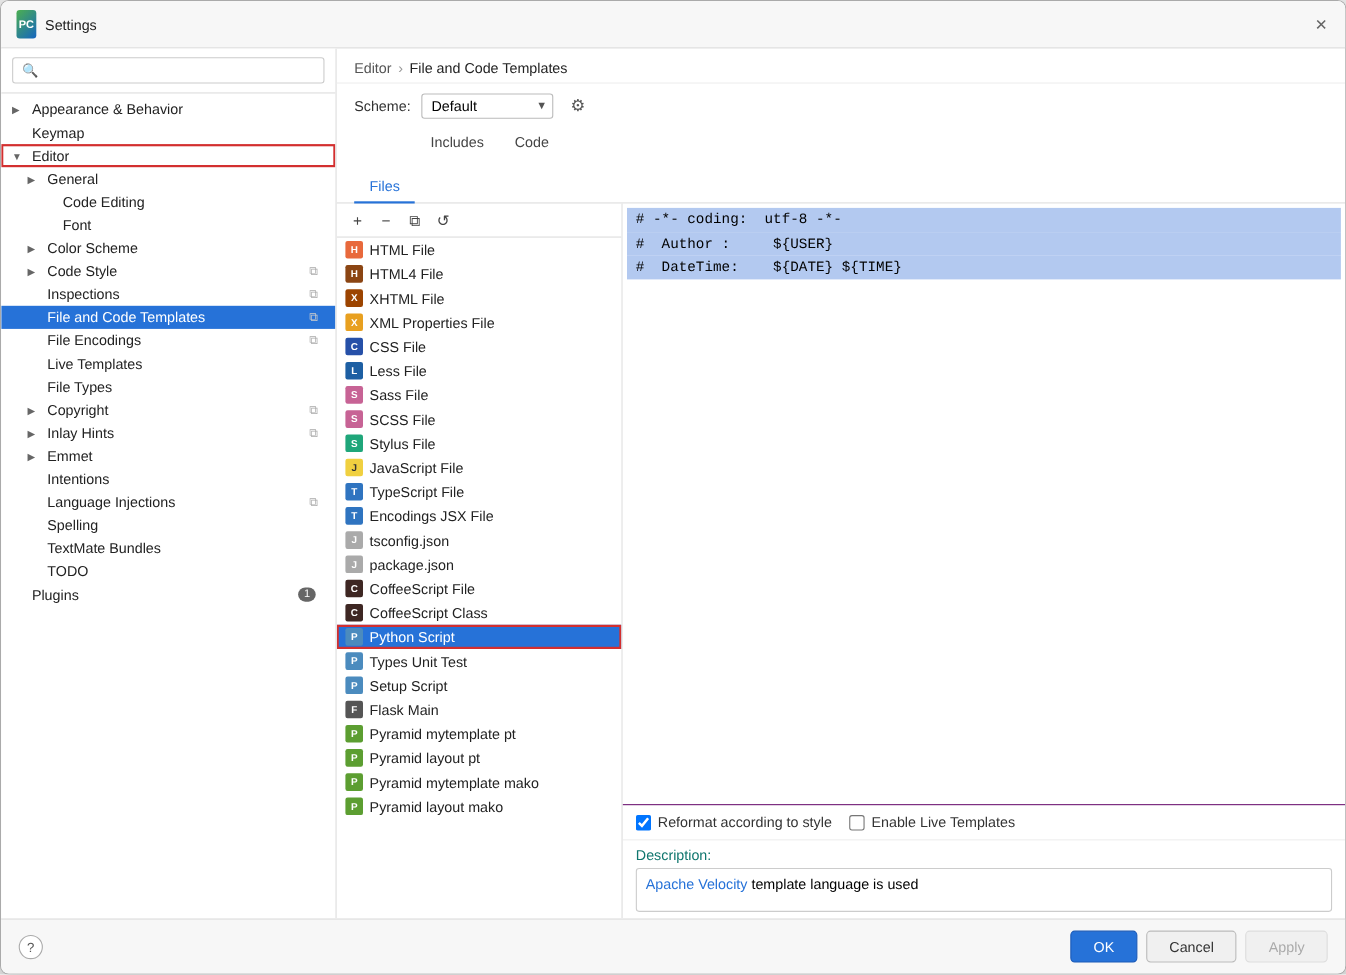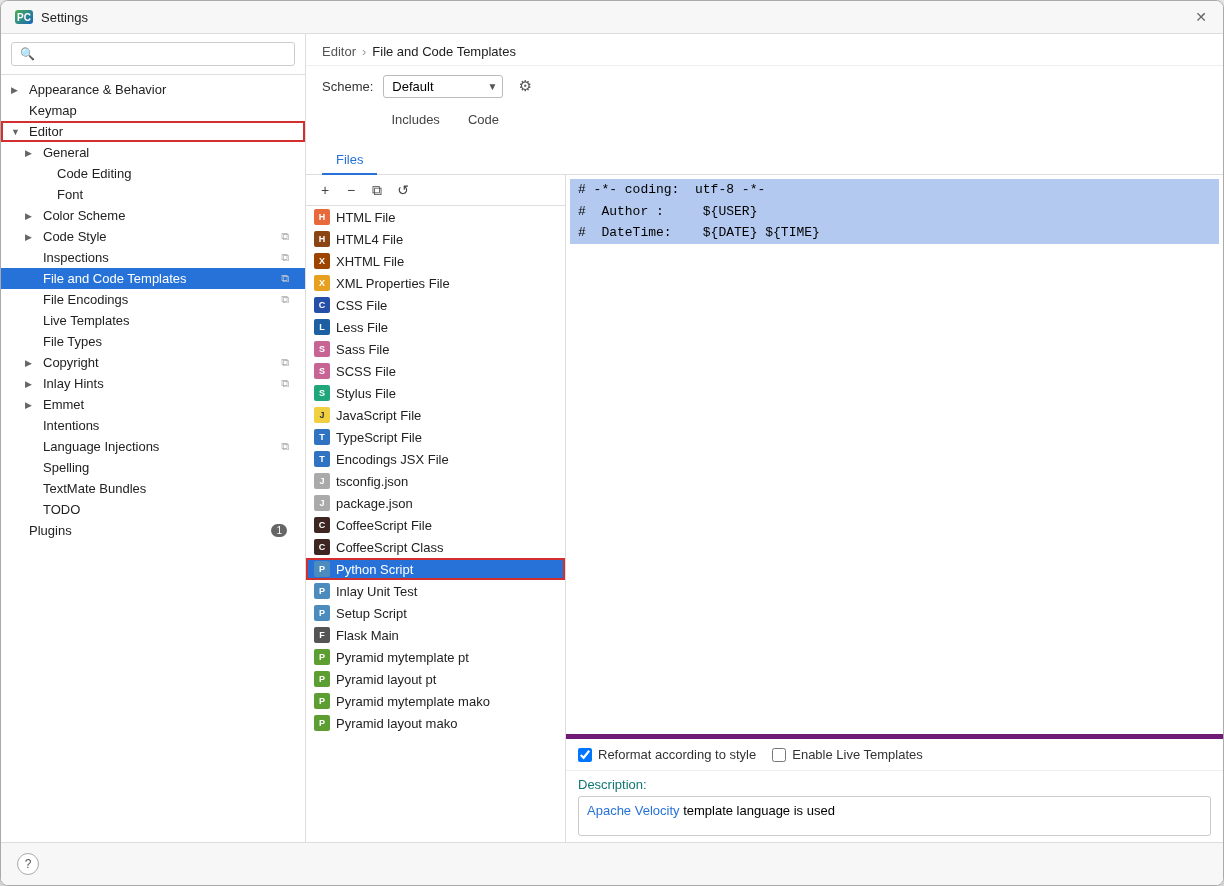--- a/index.html
+++ b/index.html
@@ -34,21 +34,21 @@
       border-bottom: 1px solid #ddd;
       flex-shrink: 0;
     }
     .title-bar-left {
       display: flex;
       align-items: center;
       gap: 8px;
     }
     .app-icon {
       width: 18px;
-      height: 14px;
+      height: 26px;
       background: linear-gradient(135deg, #4CAF50, #1565C0);
       border-radius: 3px;
       display: flex;
       align-items: center;
       justify-content: center;
       font-size: 10px;
       color: white;
       font-weight: bold;
     }
     .title-text {
@@ -306,21 +306,21 @@
       line-height: 1.5;
     }
     .code-line.highlighted {
       background: #b3c9f0;
     }
     
     .options-row {
       display: flex;
       gap: 16px;
       padding: 8px 12px;
-      border-top: 5px solid #701a75;
+      border-top: 1px solid #701a75;
       flex-shrink: 0;
     }
     .checkbox-label {
       display: flex;
       align-items: center;
       gap: 6px;
       font-size: 13px;
       color: #333;
       cursor: pointer;
     }
@@ -671,21 +671,21 @@
               <div class="file-item">
                 <div class="file-icon icon-coffee">C</div>
                 <span>CoffeeScript Class</span>
               </div>
               <div class="file-item selected file-item-red-outline">
                 <div class="file-icon icon-python">P</div>
                 <span>Python Script</span>
               </div>
               <div class="file-item">
                 <div class="file-icon icon-python">P</div>
-                <span>Inlay Unit Test</span>
+                <span>Types Unit Test</span>
               </div>
               <div class="file-item">
                 <div class="file-icon icon-python">P</div>
                 <span>Setup Script</span>
               </div>
               <div class="file-item">
                 <div class="file-icon icon-flask">F</div>
                 <span>Flask Main</span>
               </div>
               <div class="file-item">
@@ -731,14 +731,19 @@
               <a class="desc-link" href="#">Apache Velocity</a><span> template language is used</span>
             </div>
           </div>
         </div>
       </div>
     </div>
   </div>
 
   <div class="bottom-bar">
     <button class="help-btn">?</button>
+    <div class="action-buttons">
+      <button class="btn btn-primary">OK</button>
+      <button class="btn btn-secondary">Cancel</button>
+      <button class="btn btn-disabled">Apply</button>
+    </div>
   </div>
 </div>
 
 </body></html>

